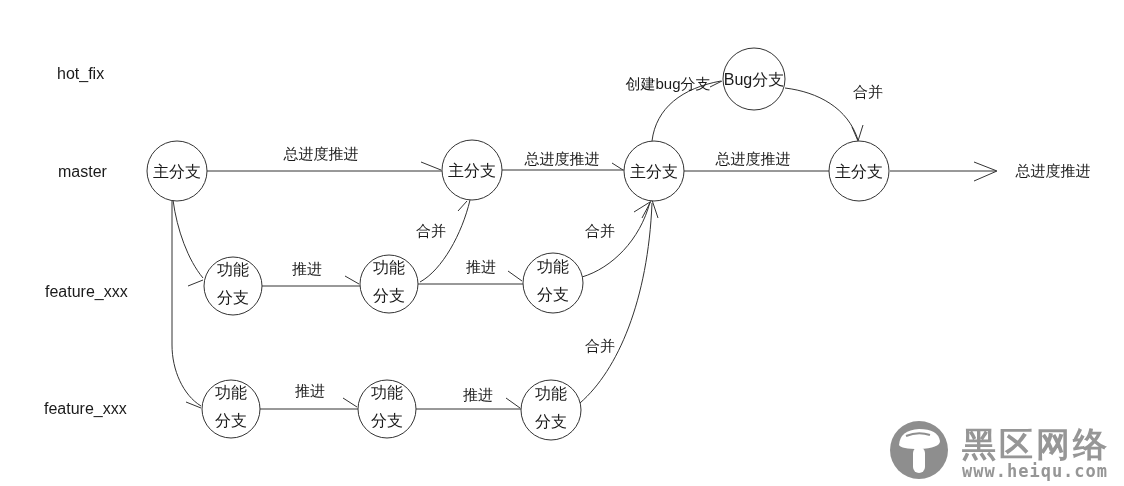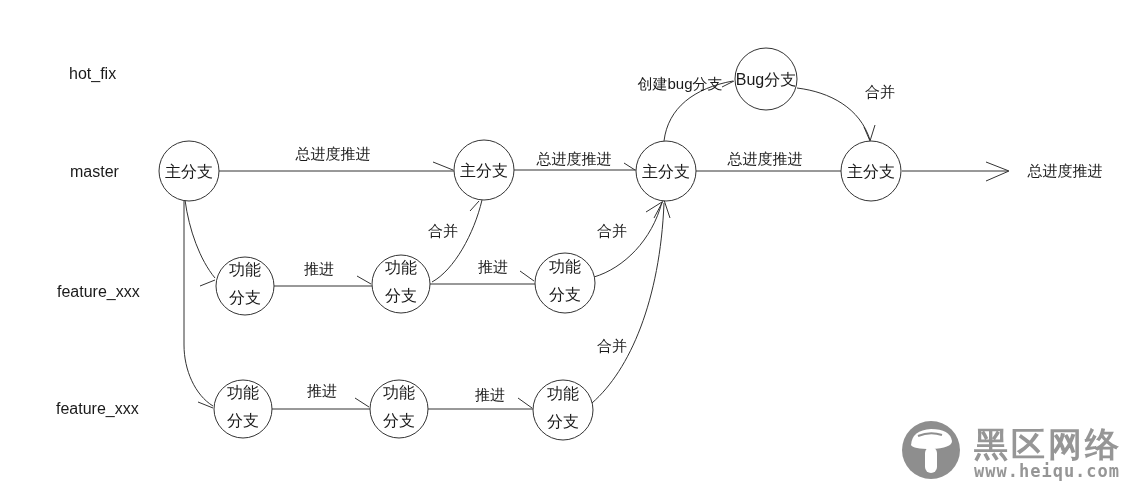--- a/index.html
+++ b/index.html
@@ -3,21 +3,21 @@
 <meta charset="utf-8">
 <style>
   html,body{margin:0;padding:0;}
   body{
     width:1124px;height:486px;
     background:#ffffff;
     font-family:"Liberation Sans", sans-serif;
     position:relative;
     overflow:hidden;
   }
-  .stage{position:absolute;left:0;top:0;width:970px;height:486px;padding-left:12px;}
+  .stage{position:absolute;left:0;top:0;width:970px;height:486px;}
   svg{display:block;}
   svg text{
     font-family:"Liberation Sans", sans-serif;
     fill:#1a1a1a;
   }
   .node-circle{fill:#ffffff;stroke:#333333;stroke-width:1;}
   .edge{stroke:#333333;stroke-width:1;fill:none;}
   .node-label{font-size:16px;text-anchor:middle;}
   .edge-label{font-size:15px;text-anchor:middle;}
   .row-label{font-size:16px;text-anchor:start;}

